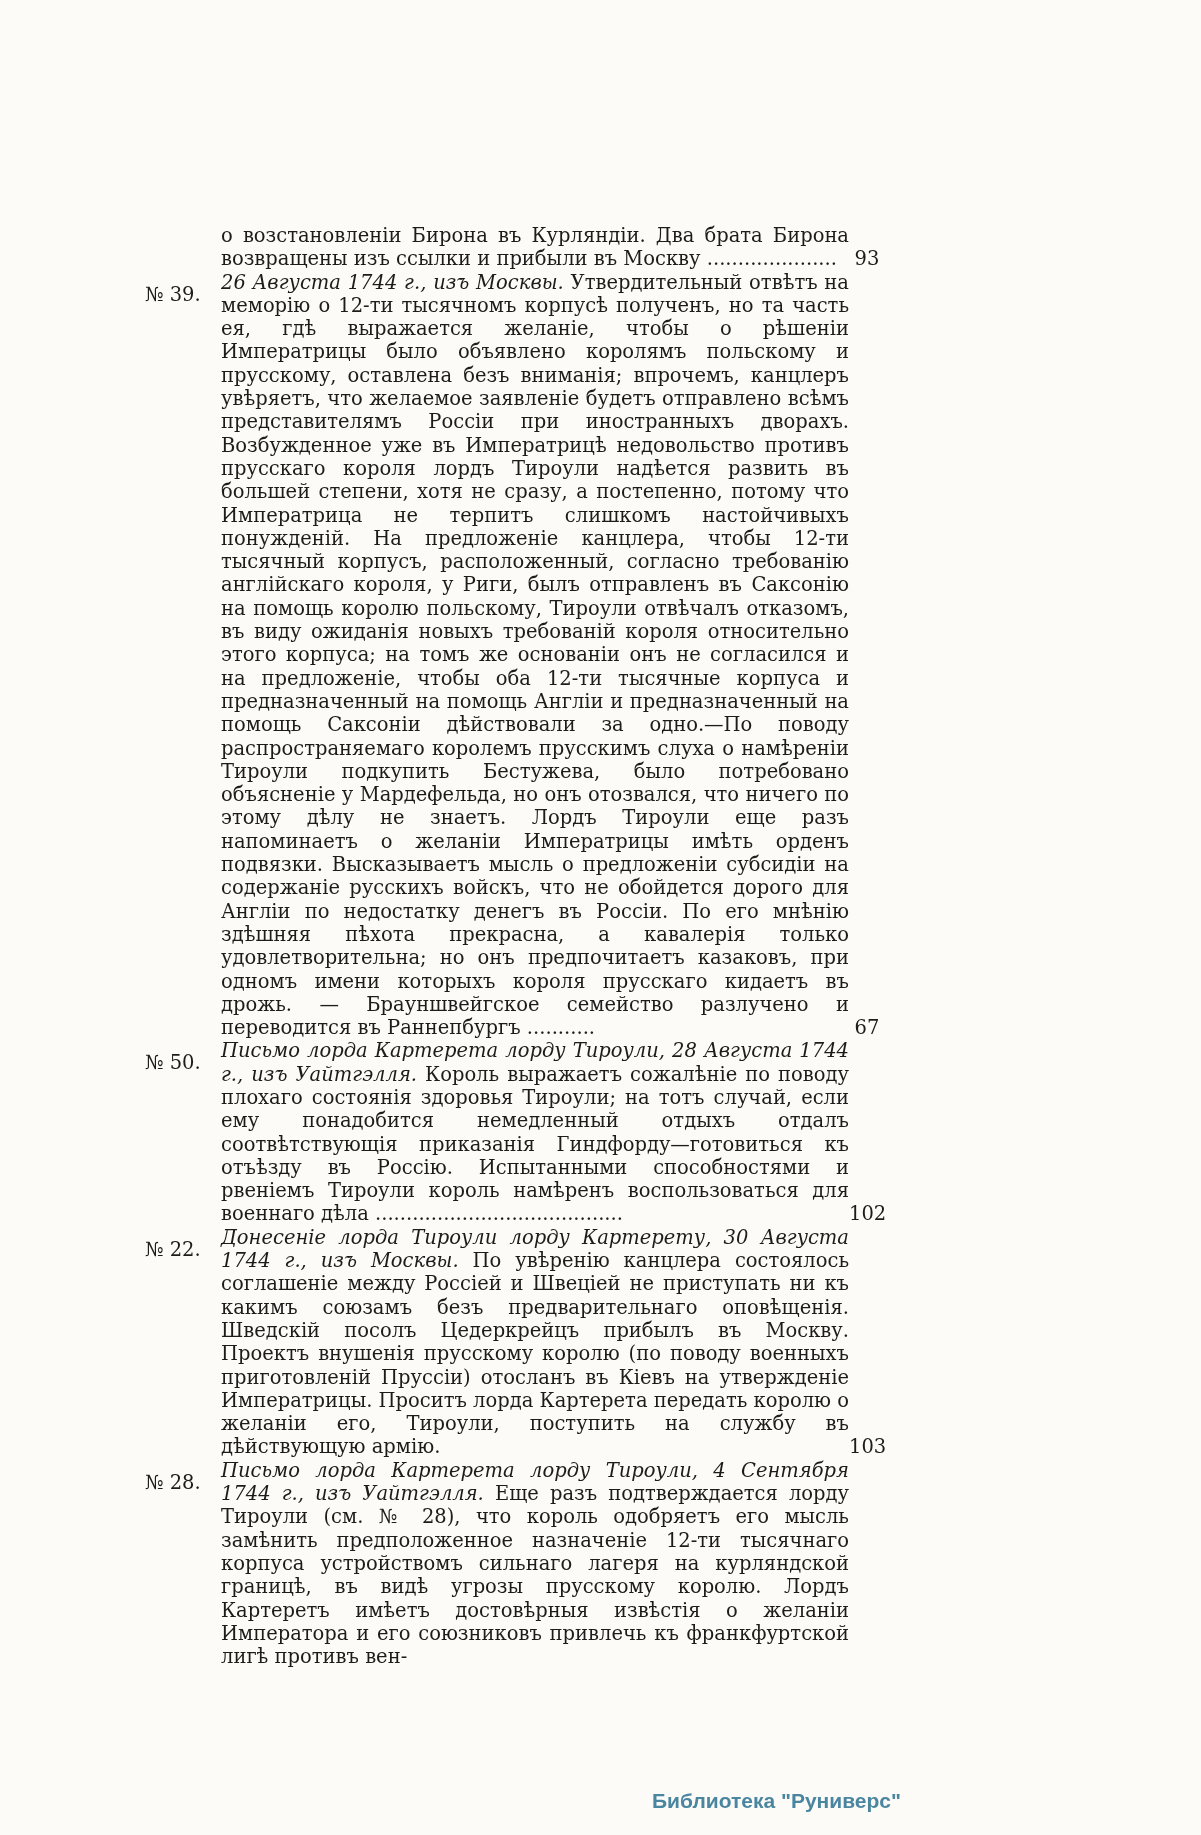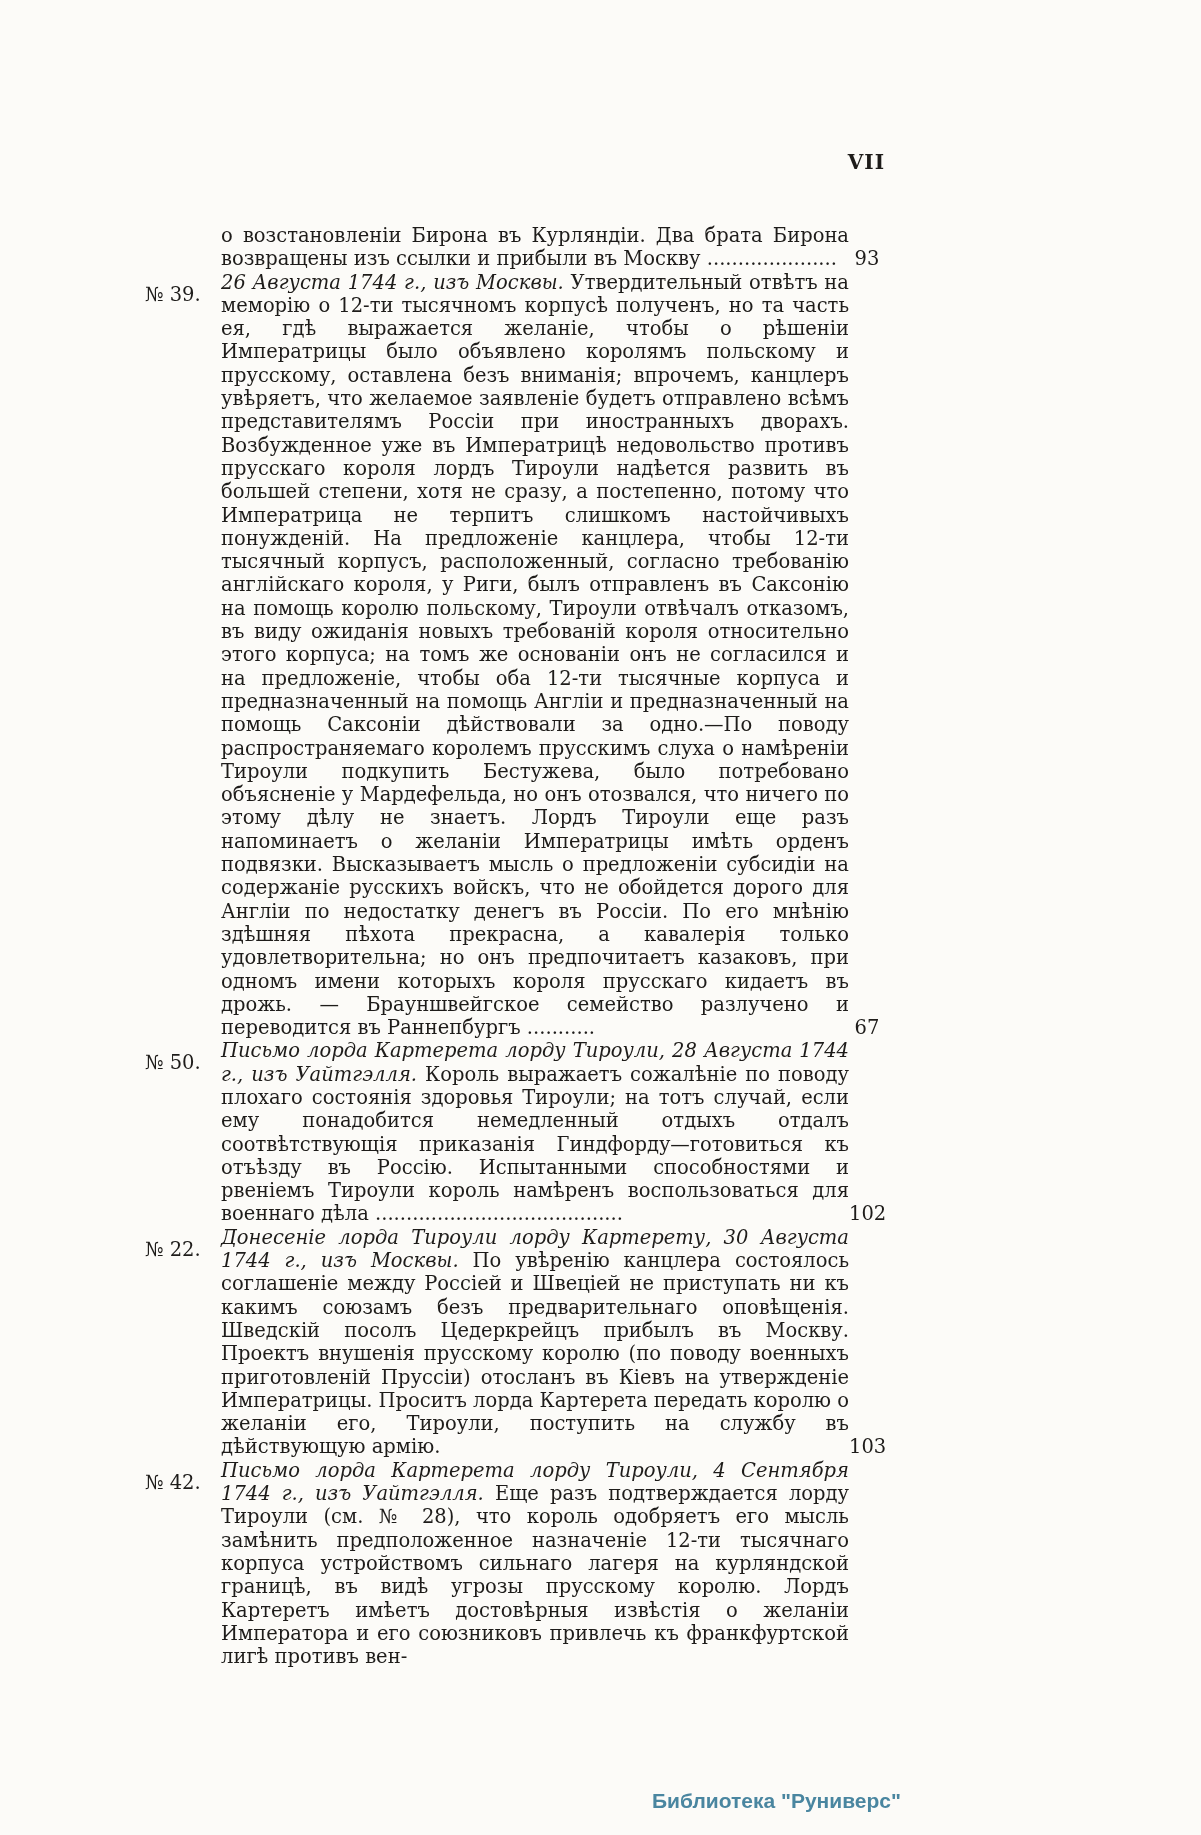--- a/index.html
+++ b/index.html
@@ -78,21 +78,20 @@
     font-family: "Liberation Sans", "DejaVu Sans", sans-serif;
     font-weight: bold;
     font-size: 21px;
   }
 </style>
 </head>
 <body>
 
 <div class="sheet">
 
-  <div class="folio">VII</div>
 
 
   <div class="toc">
 
     <div class="entry">
       <div class="num"></div>
       <div class="text"><span class="lead"></span><span>о возстановленіи Бирона въ Курляндіи. Два брата Бирона возвращены изъ ссылки и прибыли въ Москву .....................</span></div>
       <div class="pg">93</div>
     </div>
 
@@ -108,21 +107,21 @@
       <div class="pg">102</div>
     </div>
 
     <div class="entry">
       <div class="num">№ 22.</div>
       <div class="text"><span class="lead">Донесеніе лорда Тироули лорду Картерету, 30 Августа 1744 г., изъ Москвы. </span><span>По увѣренію канцлера состоялось соглашеніе между Россіей и Швеціей не приступать ни къ какимъ союзамъ безъ предварительнаго оповѣщенія. Шведскій посолъ Цедеркрейцъ прибылъ въ Москву. Проектъ внушенія прусскому королю (по поводу военныхъ приготовленій Пруссіи) отосланъ въ Кіевъ на утвержденіе Императрицы. Проситъ лорда Картерета передать королю о желаніи его, Тироули, поступить на службу въ дѣйствующую армію.</span></div>
       <div class="pg">103</div>
     </div>
 
     <div class="entry">
-      <div class="num">№ 42.</div>
+      <div class="num">№ 28.</div>
       <div class="text"><span class="lead">Письмо лорда Картерета лорду Тироули, 4 Сентября 1744 г., изъ Уайтгэлля. </span><span>Еще разъ подтверждается лорду Тироули (см. № 28), что король одобряетъ его мысль замѣнить предположенное назначеніе 12-ти тысячнаго корпуса устройствомъ сильнаго лагеря на курляндской границѣ, въ видѣ угрозы прусскому королю. Лордъ Картеретъ имѣетъ достовѣрныя извѣстія о желаніи Императора и его союзниковъ привлечь къ франкфуртской лигѣ противъ вен-</span></div>
       <div class="pg"></div>
     </div>
 
   </div>
 
   <div class="footer" style="color: rgb(74, 134, 160);">Библиотека "Руниверс"</div>
 
 </div>
 

